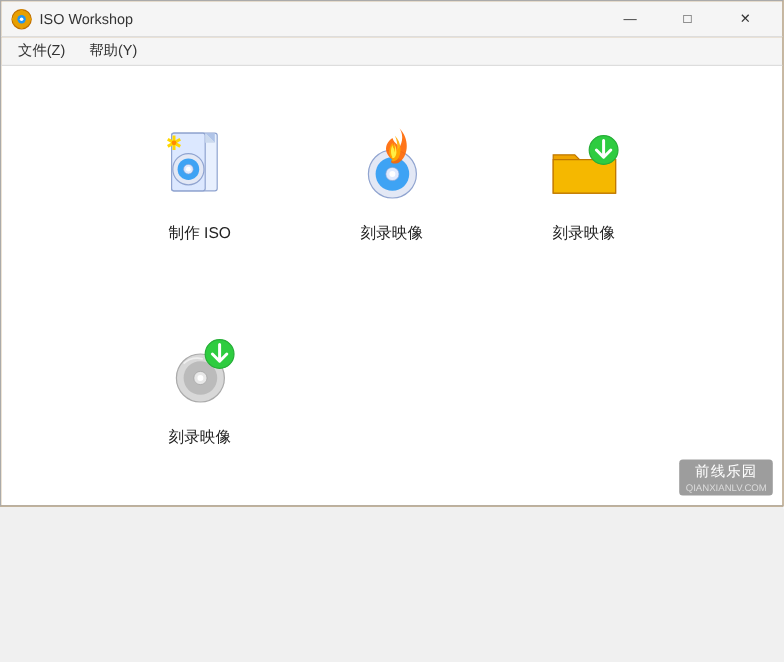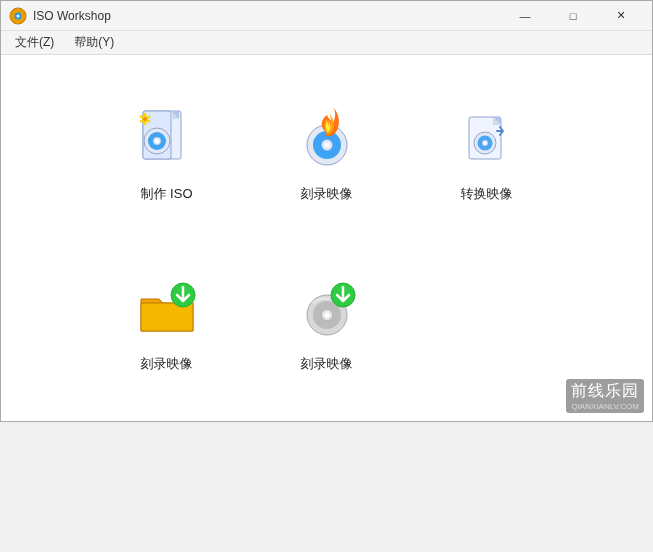--- a/index.html
+++ b/index.html
@@ -122,21 +122,21 @@
       bottom: 8px;
       right: 8px;
       opacity: 0.7;
     }
     .watermark-box {
       background: rgba(0,0,0,0.55);
       border-radius: 3px;
       padding: 2px 5px;
     }
     .watermark-top {
-      font-size: 16px;
+      font-size: 12px;
       color: #fff;
       text-align: center;
       letter-spacing: 1px;
     }
     .watermark-bottom {
       font-size: 8px;
       color: #ccc;
       text-align: right;
     }
   </style>
@@ -214,38 +214,20 @@
 
               <path d="M0,18 C-8,12 -6,4 0,0 C2,6 6,4 4,10 C8,6 10,-2 6,-8 C14,0 14,14 6,20 C4,22 -4,22 0,18 Z" fill="#ff6600" opacity="0.9"></path>
               <path d="M0,18 C-4,14 -3,8 0,4 C1,8 4,6 3,12 C5,8 4,2 2,-2 C8,4 8,14 4,18 C2,20 -2,20 0,18 Z" fill="#ffaa00" opacity="0.9"></path>
               <path d="M0,16 C-2,12 -1,8 0,6 C1,10 2,8 1.5,12 C3,10 2,6 1,4 C4,8 4,14 2,16 C1,17 -1,17 0,16 Z" fill="#ffee44"></path>
             </g>
           </svg>
         </div>
         <span class="item-label">刻录映像</span>
       </div>
 
-      <div class="grid-item">
-        <div class="icon-wrap">
-          <svg width="72" height="72" viewBox="0 0 72 72">
-
-            <rect x="18" y="14" width="32" height="42" rx="2" fill="#f0f4ff" stroke="#90a4d0" stroke-width="1"></rect>
-            <polygon points="42,14 50,14 50,22" fill="#b0c4e8"></polygon>
-            <polygon points="42,14 42,22 50,22" fill="#ccdaee"></polygon>
-
-            <circle cx="34" cy="40" r="11" fill="#e3e8f5" stroke="#90a4d0" stroke-width="1"></circle>
-            <circle cx="34" cy="40" r="7.5" fill="#2196F3" opacity="0.8"></circle>
-            <circle cx="34" cy="40" r="3" fill="#e0eaff" stroke="#90a4d0" stroke-width="0.5"></circle>
-            <circle cx="34" cy="40" r="1.5" fill="#fff"></circle>
-
-            <path d="M46,28 L52,28 L49,24 M52,28 L49,32" stroke="#5588cc" stroke-width="2" fill="none" stroke-linecap="round" stroke-linejoin="round"></path>
-          </svg>
-        </div>
-        <span class="item-label">转换映像</span>
-      </div>
 
       <div class="grid-item">
         <div class="icon-wrap">
           <svg width="72" height="72" viewBox="0 0 72 72">
 
             <path d="M10,26 L10,58 L62,58 L62,30 L32,30 L28,26 Z" fill="#f0a500" stroke="#c07800" stroke-width="1"></path>
             <path d="M10,30 L62,30 L62,58 L10,58 Z" fill="#f5b800" stroke="#c07800" stroke-width="1"></path>
 
             <circle cx="52" cy="22" r="12" fill="#2ecc40" stroke="#27ae38" stroke-width="1"></circle>
             <path d="M52,14 L52,26 M46,22 L52,28 L58,22" stroke="#fff" stroke-width="2.5" fill="none" stroke-linecap="round" stroke-linejoin="round"></path>

